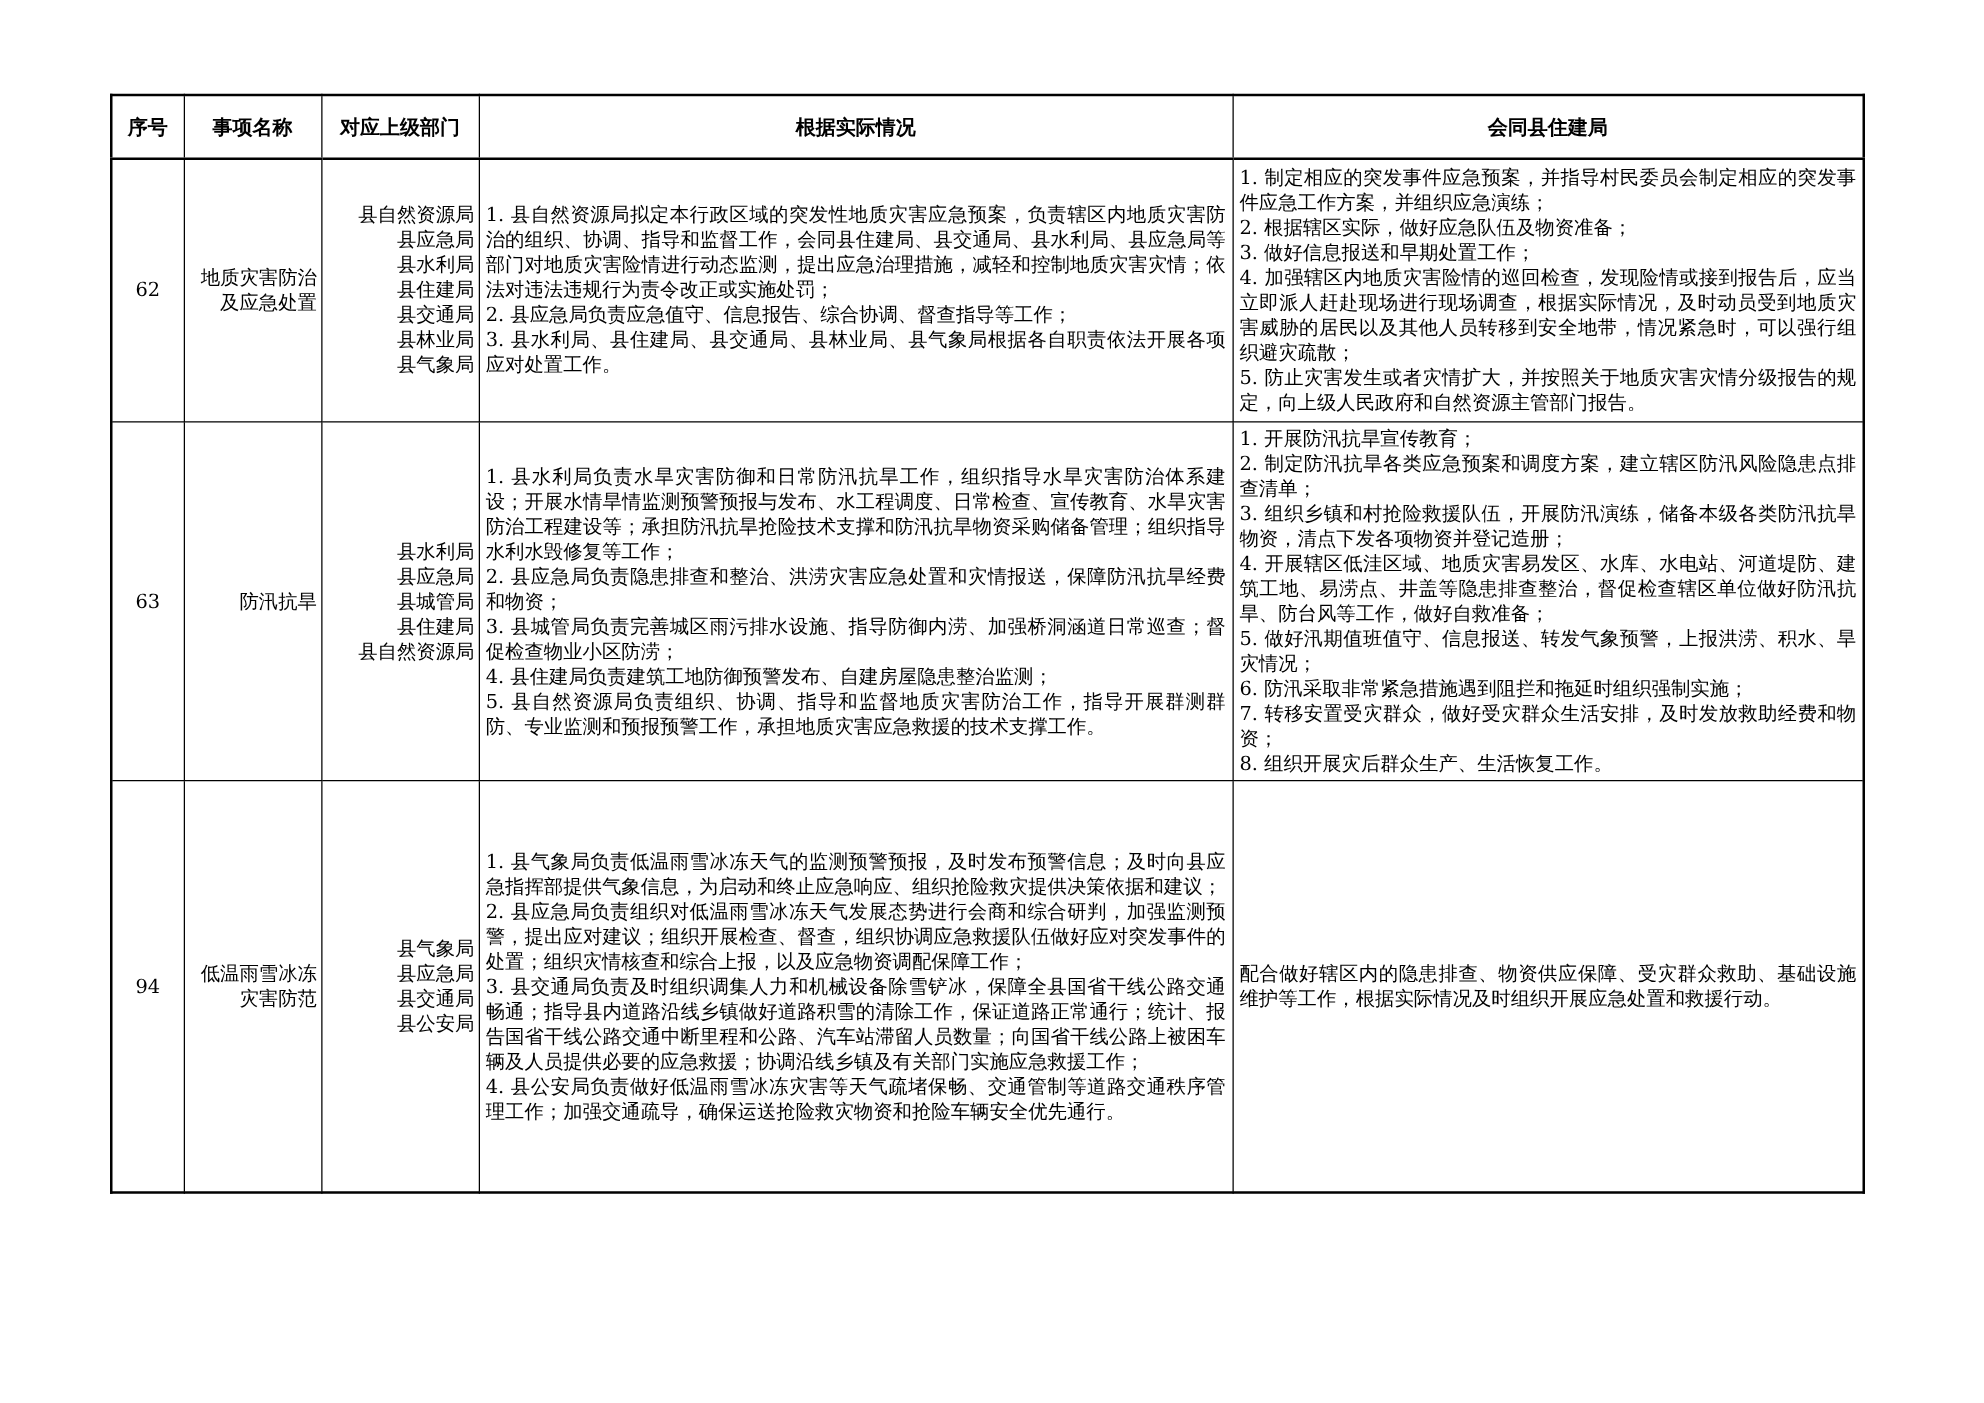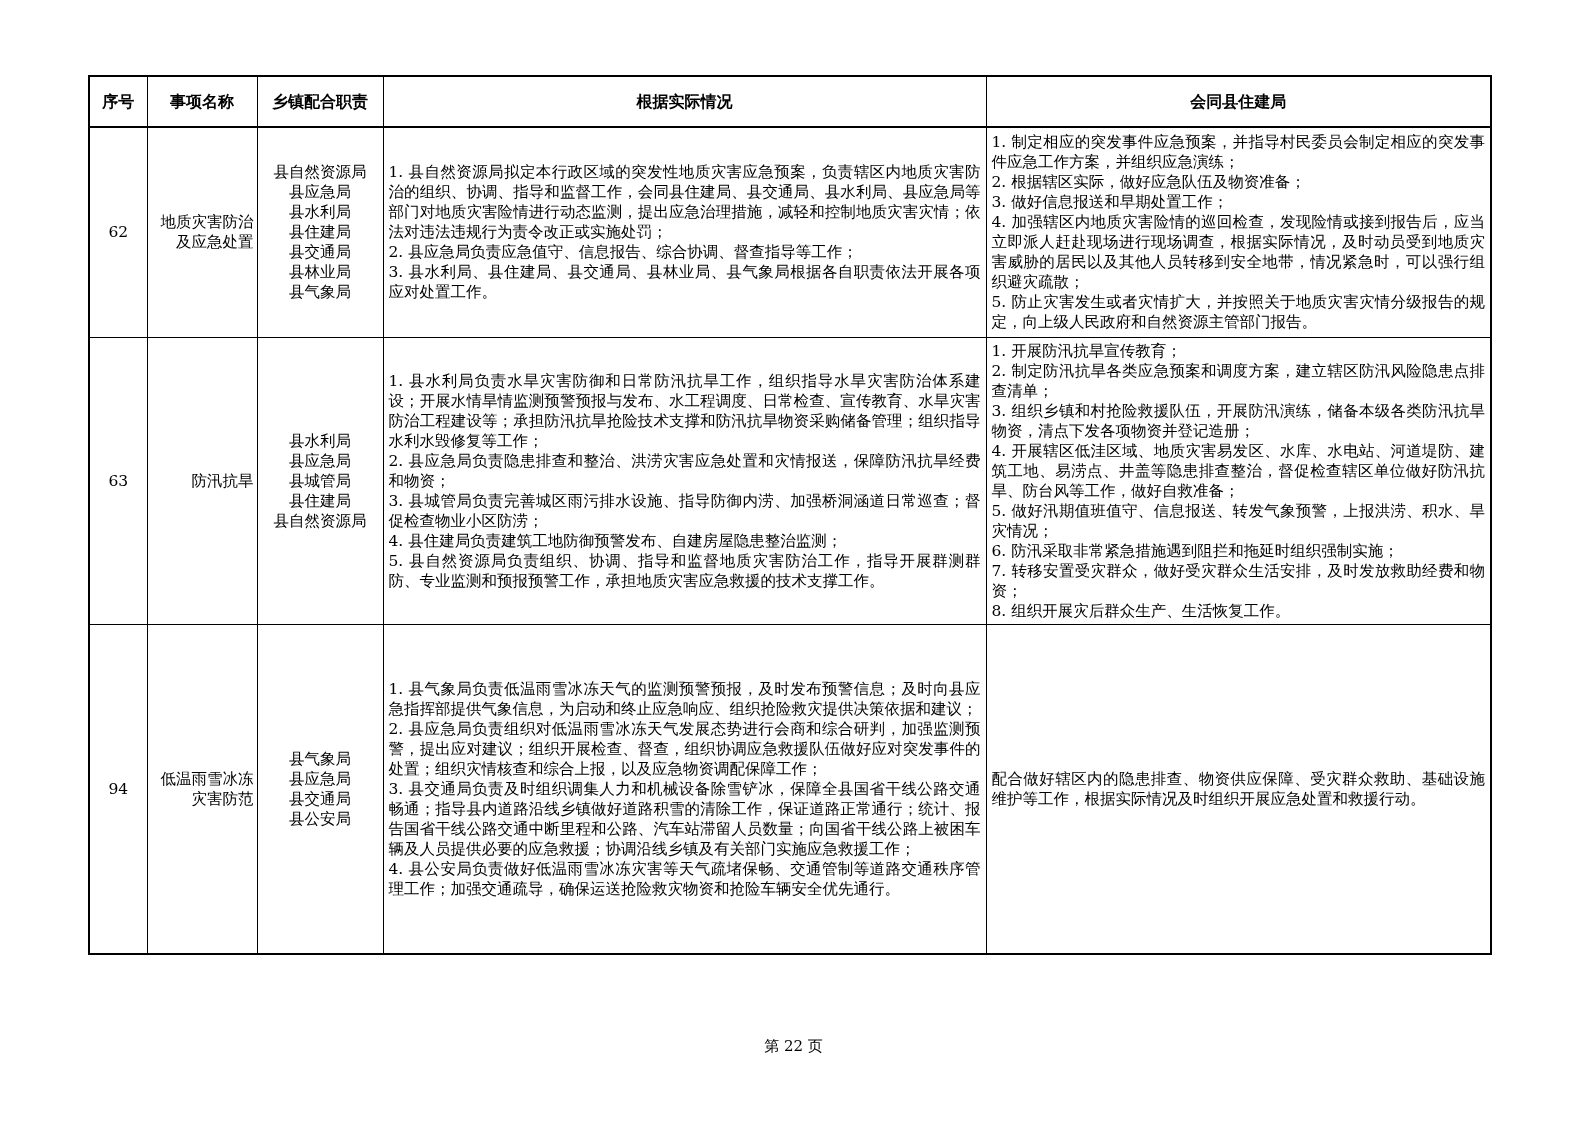--- a/index.html
+++ b/index.html
@@ -51,21 +51,21 @@
 
   td.cell-num {
     text-align: center;
     padding: 2px;
   }
   td.cell-name {
     text-align: right;
     padding: 2px 3px;
   }
   td.cell-dept {
-    text-align: center;
+    text-align: right;
     white-space: pre-line;
     padding: 2px 3px;
   }
   td.cell-duty {
     text-align: justify;
     text-justify: inter-ideograph;
     white-space: pre-line;
     padding: 3px 5px;
   }
   .footer {
@@ -88,21 +88,21 @@
       <col class="c-num">
         <col class="c-name">
         <col class="c-dept">
         <col class="c-sup">
         <col class="c-town">
     </colgroup>
     <thead>
       <tr>
         <th>序号</th>
         <th>事项名称</th>
-        <th>乡镇配合职责</th>
+        <th>对应上级部门</th>
         <th>根据实际情况</th>
         <th>会同县住建局</th>
       </tr>
     </thead>
     <tbody>
       <tr class="r-62">
         <td class="cell-num">62</td>
         <td class="cell-name">地质灾害防治及应急处置</td>
         <td class="cell-dept">县自然资源局
 县应急局
@@ -151,15 +151,14 @@
 县公安局</td>
         <td class="cell-duty">1. 县气象局负责低温雨雪冰冻天气的监测预警预报，及时发布预警信息；及时向县应急指挥部提供气象信息，为启动和终止应急响应、组织抢险救灾提供决策依据和建议；
 2. 县应急局负责组织对低温雨雪冰冻天气发展态势进行会商和综合研判，加强监测预警，提出应对建议；组织开展检查、督查，组织协调应急救援队伍做好应对突发事件的处置；组织灾情核查和综合上报，以及应急物资调配保障工作；
 3. 县交通局负责及时组织调集人力和机械设备除雪铲冰，保障全县国省干线公路交通畅通；指导县内道路沿线乡镇做好道路积雪的清除工作，保证道路正常通行；统计、报告国省干线公路交通中断里程和公路、汽车站滞留人员数量；向国省干线公路上被困车辆及人员提供必要的应急救援；协调沿线乡镇及有关部门实施应急救援工作；
 4. 县公安局负责做好低温雨雪冰冻灾害等天气疏堵保畅、交通管制等道路交通秩序管理工作；加强交通疏导，确保运送抢险救灾物资和抢险车辆安全优先通行。</td>
         <td class="cell-duty">配合做好辖区内的隐患排查、物资供应保障、受灾群众救助、基础设施维护等工作，根据实际情况及时组织开展应急处置和救援行动。</td>
       </tr>
     </tbody>
   </table>
 
-  <div class="footer">第 22 页</div>
 
 </div>
 
 </body></html>

